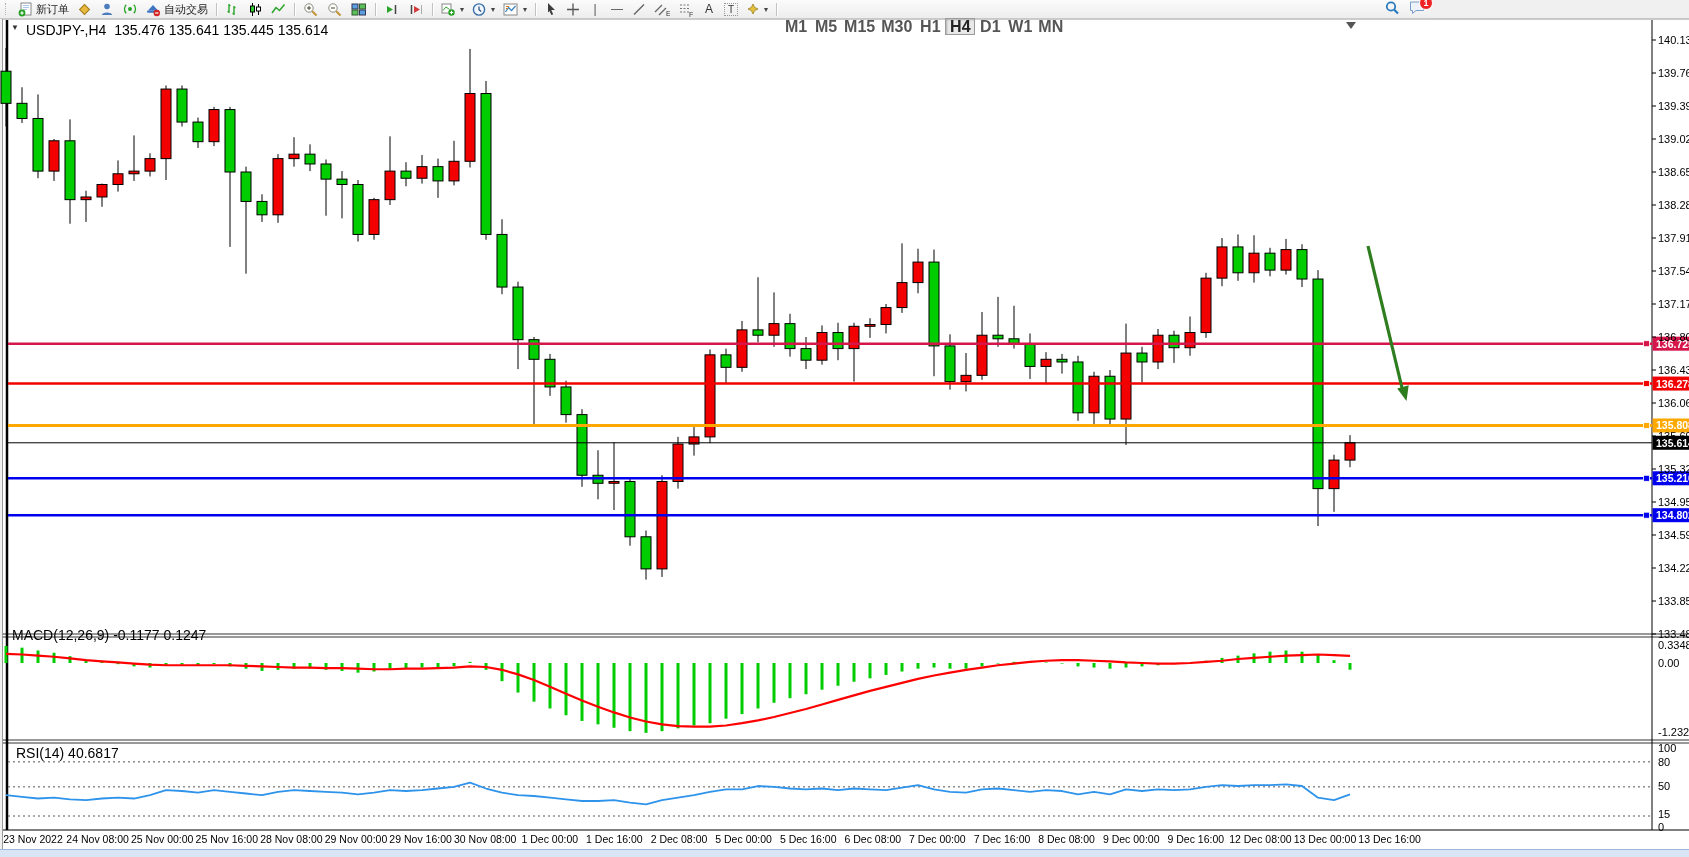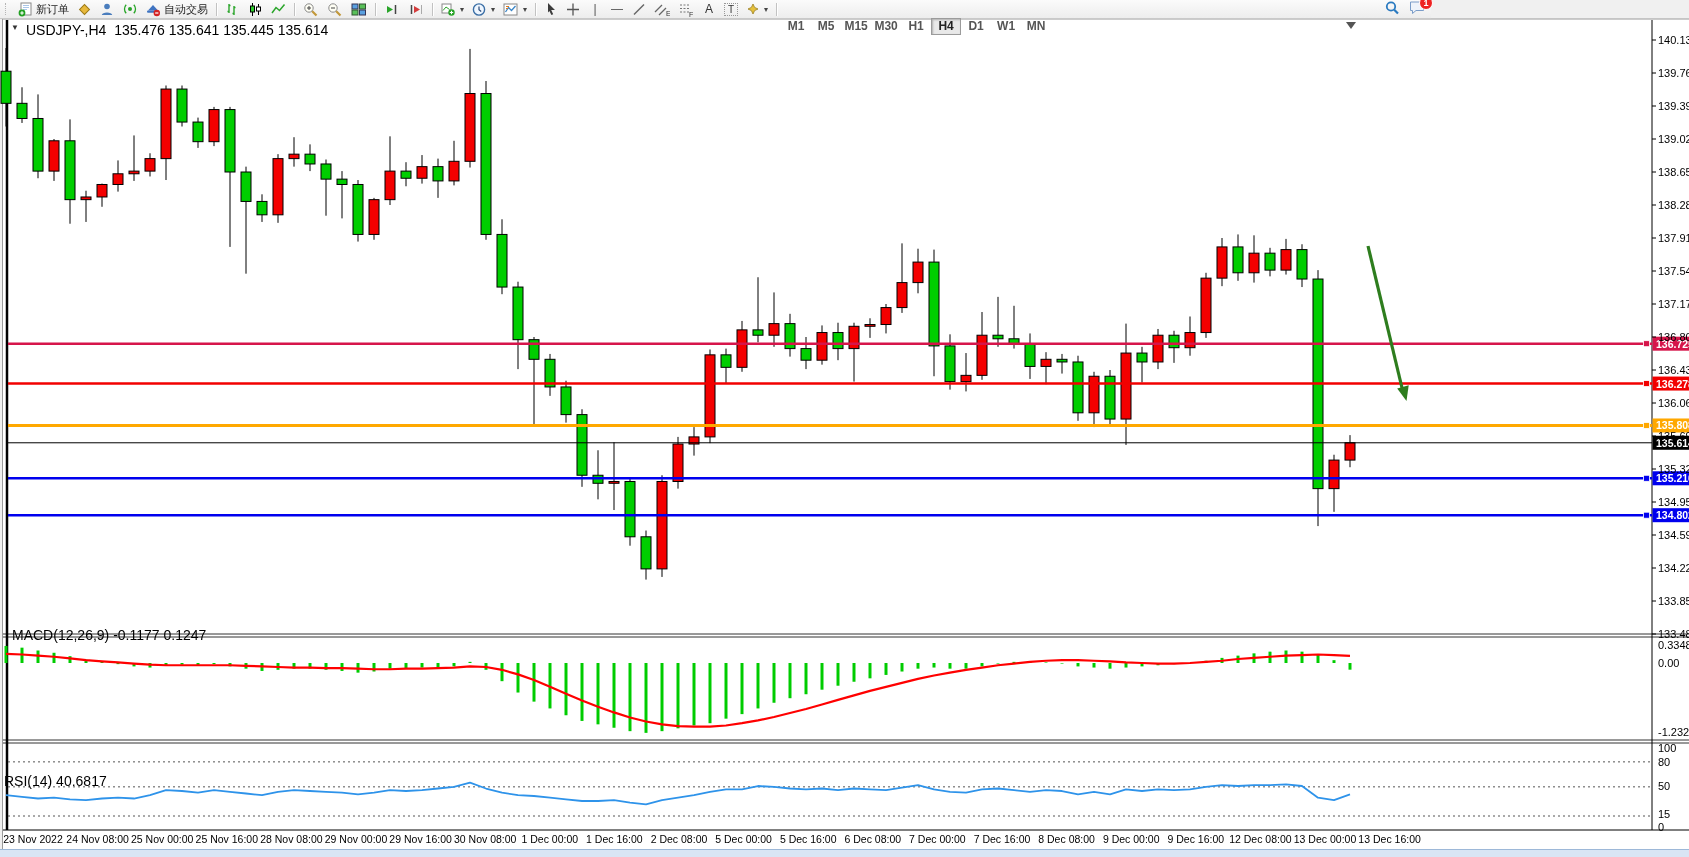--- a/index.html
+++ b/index.html
@@ -7,32 +7,32 @@
   
   .toolbar{position:absolute;left:0;top:0;width:1431px;height:18px;background:linear-gradient(#fbfbfb,#ededed);border-bottom:1px solid #c9c9c9;display:flex;align-items:center;z-index:5;font-size:11px;color:#222;}
   .tbtn{display:flex;align-items:center;gap:3px;padding:0 4px;height:16px;cursor:default;}
   .tbtn svg{display:block;}
   .grip{width:5px;height:12px;border-left:1px dotted #b5b5b5;margin:0 3px 0 5px;}
   .sep{width:1px;height:13px;background:#c2c2c2;box-shadow:1px 0 0 #fff;margin:0 4px;}
   .caret{font-size:8px;color:#444;margin-left:1px;}
   .glyph{font-size:12px;color:#555;width:14px;text-align:center;}
   .lbl{white-space:nowrap;}
   .tf{display:flex;align-items:center;}
-  .tfb{min-width:24px;height:15px;line-height:15px;text-align:center;font-size:12px;font-weight:bold;color:#555;padding:0 2px;border:1px solid transparent;margin-top:35px;}
+  .tfb{min-width:24px;height:15px;line-height:15px;text-align:center;font-size:16px;font-weight:bold;color:#555;padding:0 2px;border:1px solid transparent;margin-top:35px;}
   .tfb.active{background:#e9e9e9;border:1px solid #9b9b9b;box-shadow:inset 1px 1px 2px rgba(0,0,0,.25);color:#222;}
   .tb-right{margin-left:auto;display:flex;align-items:center;padding-right:4px;}
   .badge{position:absolute;top:-4px;right:-6px;background:#e22;color:#fff;border-radius:50%;width:12px;height:12px;font-size:9px;font-weight:bold;line-height:12px;text-align:center;border:1px solid #fff;}
   .chat-wrap{position:relative;margin-left:8px;}
   
   #chart-svg{position:absolute;left:0;top:0;z-index:1;}
   .overlay{position:absolute;z-index:2;color:#000;font-size:14px;white-space:pre;}
   #win-glyph{left:11px;top:23px;font-size:8px;color:#333;}
   #chart-title{left:26px;top:22px;}
   #macd-label{left:12px;top:627px;}
-  #rsi-label{left:4px;top:745px;margin-top:28px;}
+  #rsi-label{left:16px;top:745px;}
   .bottom-strip{position:absolute;left:0;top:849px;width:1689px;height:8px;background:#d9e5f4;border-top:1px solid #9db8d8;z-index:3;}
 </style>
 </head>
 <body>
 
 <div class="toolbar">
   <div class="grip"></div>
 
   <div class="tbtn">
     <span>

